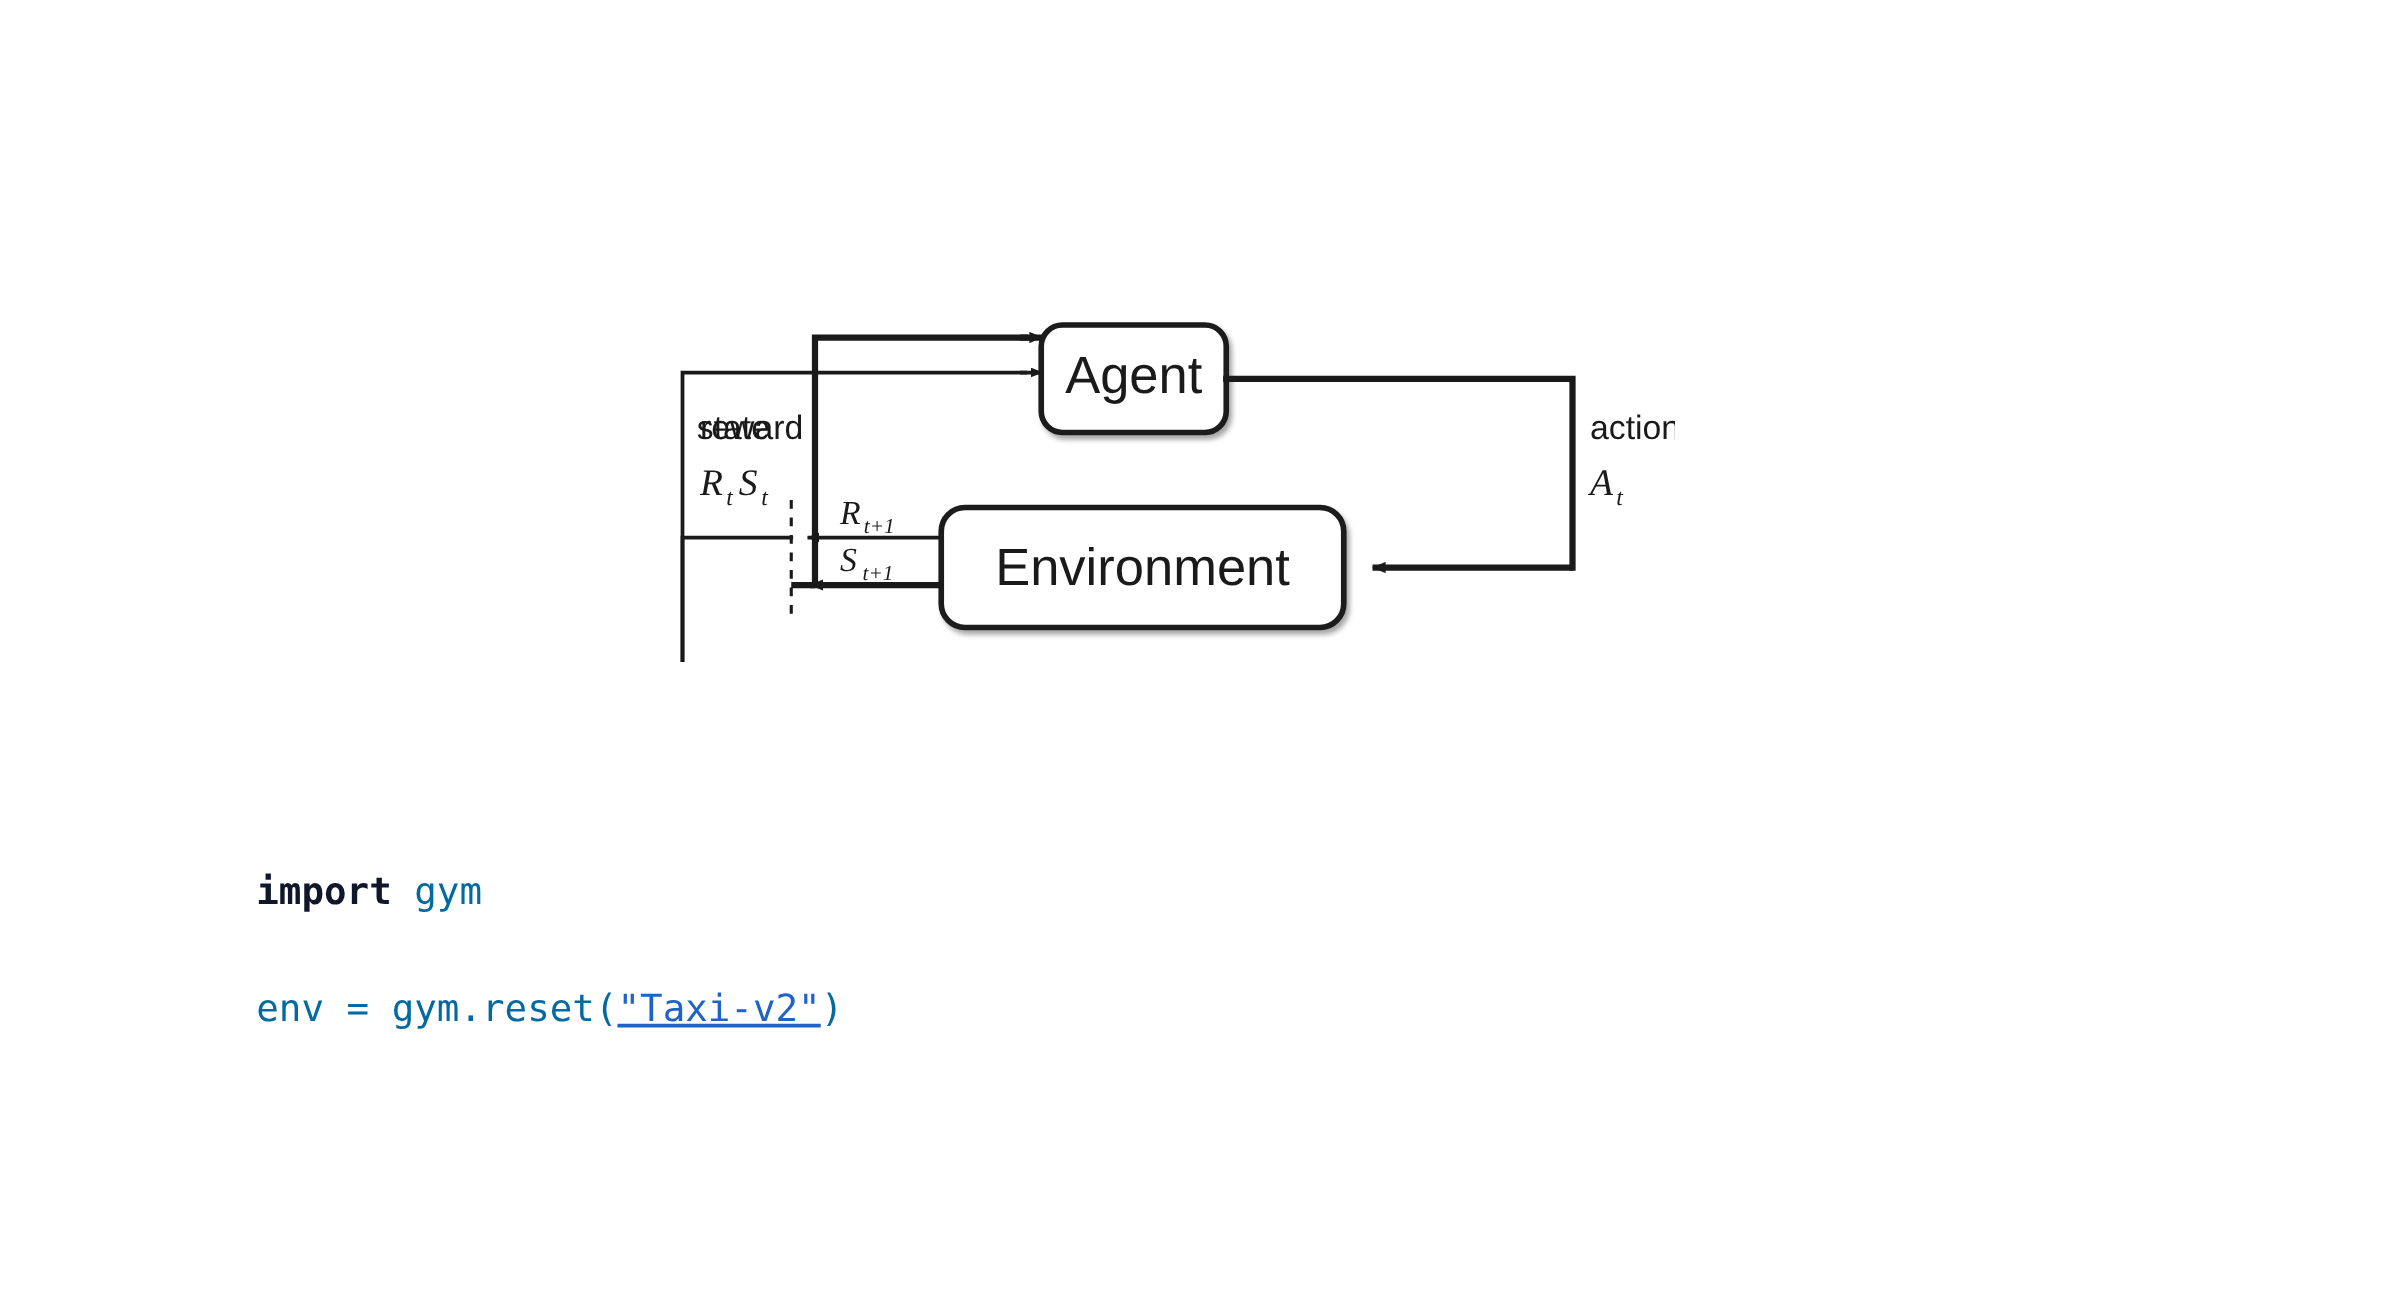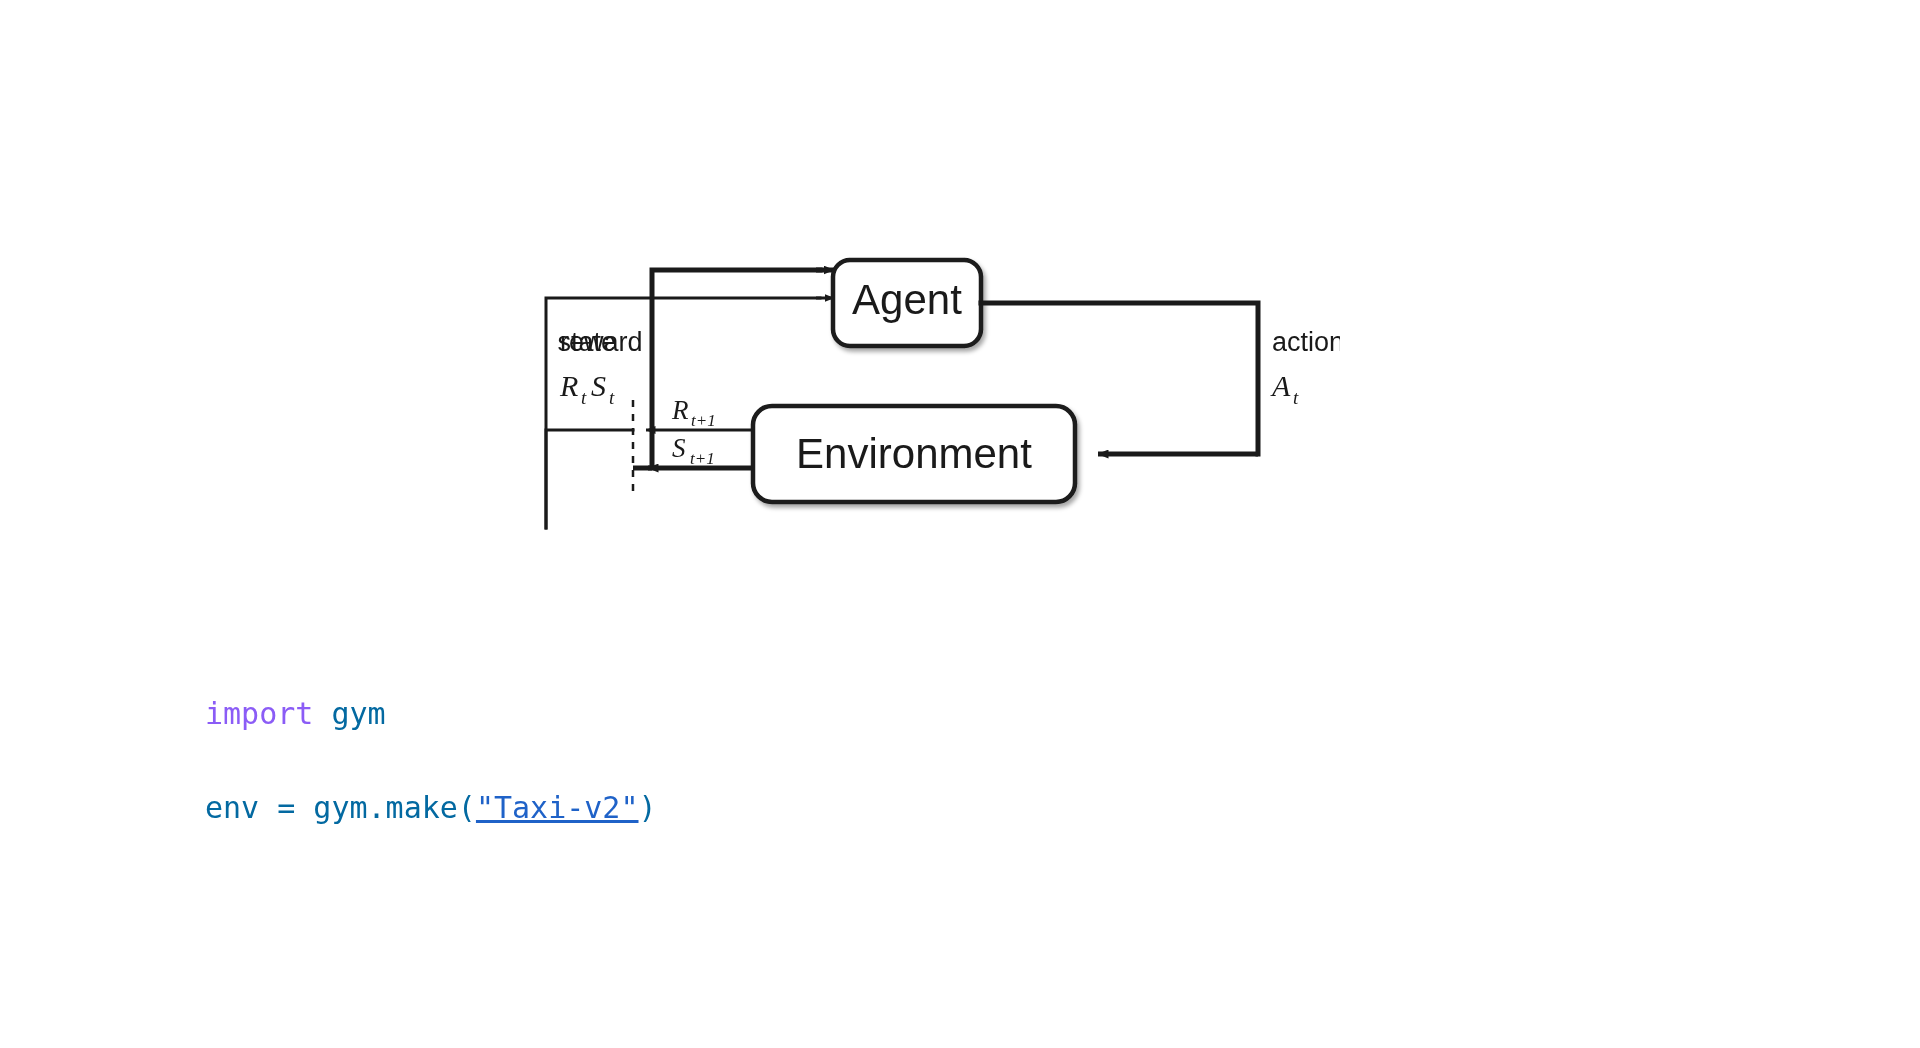--- a/index.html
+++ b/index.html
@@ -60,22 +60,22 @@
     line-height: 47px;
     color: #333333;
     white-space: pre;
     letter-spacing: 0px;
   }
   .code-line {
     white-space: pre;
     display: block;
   }
   .tok-kw {
-    font-weight: normal;
-    color: #8b5cf6;
+    font-weight: bold;
+    color: #0f172a;
   }
   .tok-link {
     color: #1f62c8;
     text-decoration: underline;
     text-decoration-color: #1f62c8;
     cursor: pointer;
   }
   .tok-plain {
     color: #0369a1;
   }
@@ -167,18 +167,18 @@
 
       <g>
         <text x="252" y="247" text-anchor="start" font-family="Liberation Serif, serif" font-style="italic" font-size="27" fill="#1a1a1a">S</text>
         <text x="270" y="254" text-anchor="start" font-family="Liberation Serif, serif" font-style="italic" font-size="17" fill="#1a1a1a">t+1</text>
       </g>
 
     </svg>
   </div>
 
   <div id="code-block"><span class="code-line"><span class="tok-kw">import</span><span class="tok-plain"> gym</span></span>
-<span class="code-line"><span class="tok-plain">env = gym.make(</span><span class="tok-link">"Taxi-v2"</span><span class="tok-plain">)</span></span>
+<span class="code-line"><span class="tok-plain">env = gym.reset(</span><span class="tok-link">"Taxi-v2"</span><span class="tok-plain">)</span></span>
 
 
 </div>
 
 </div>
 
 </body></html>

